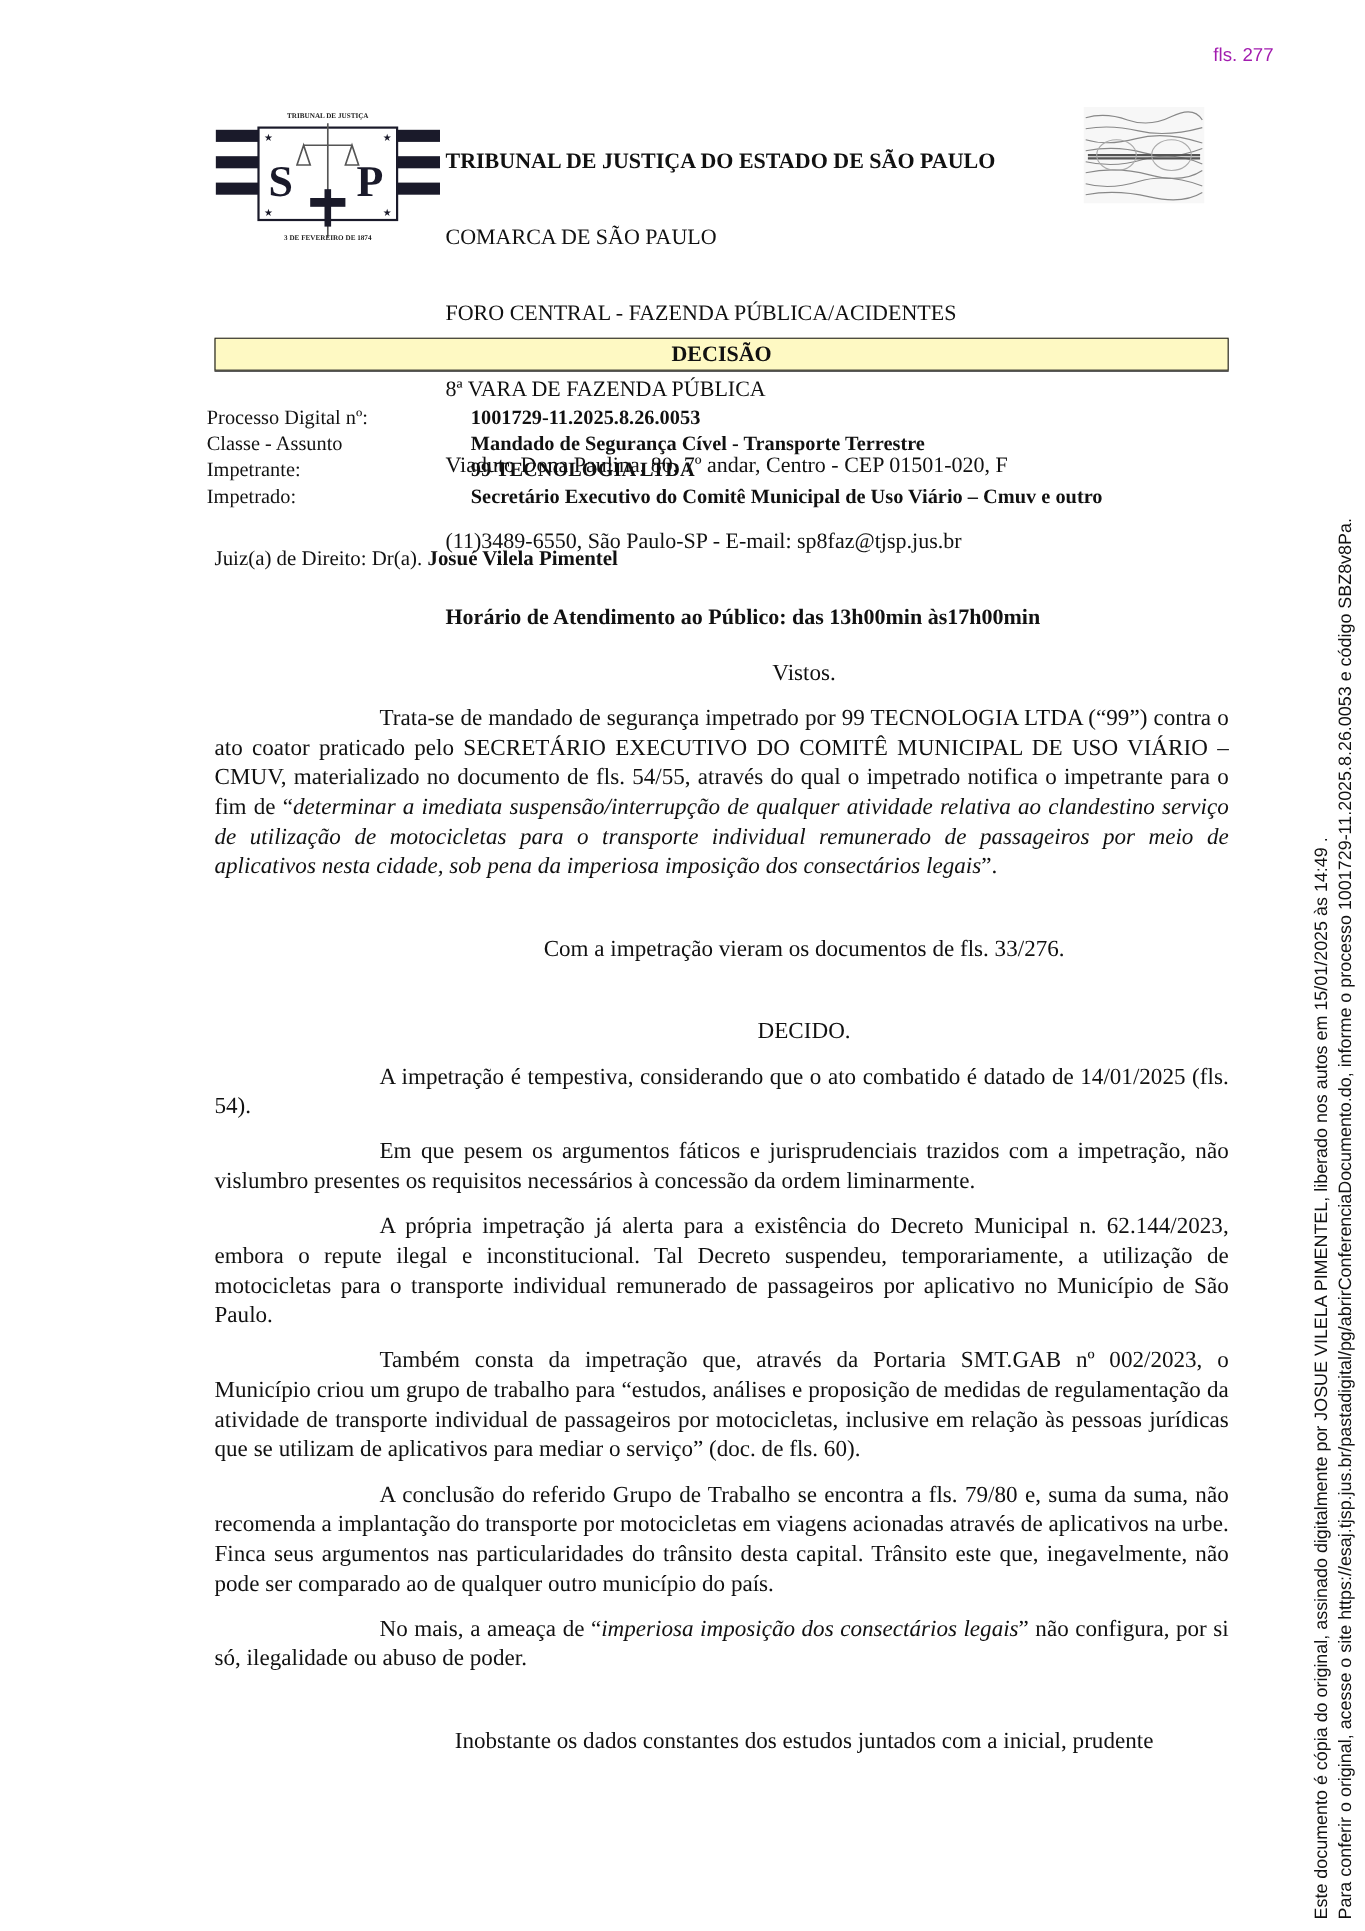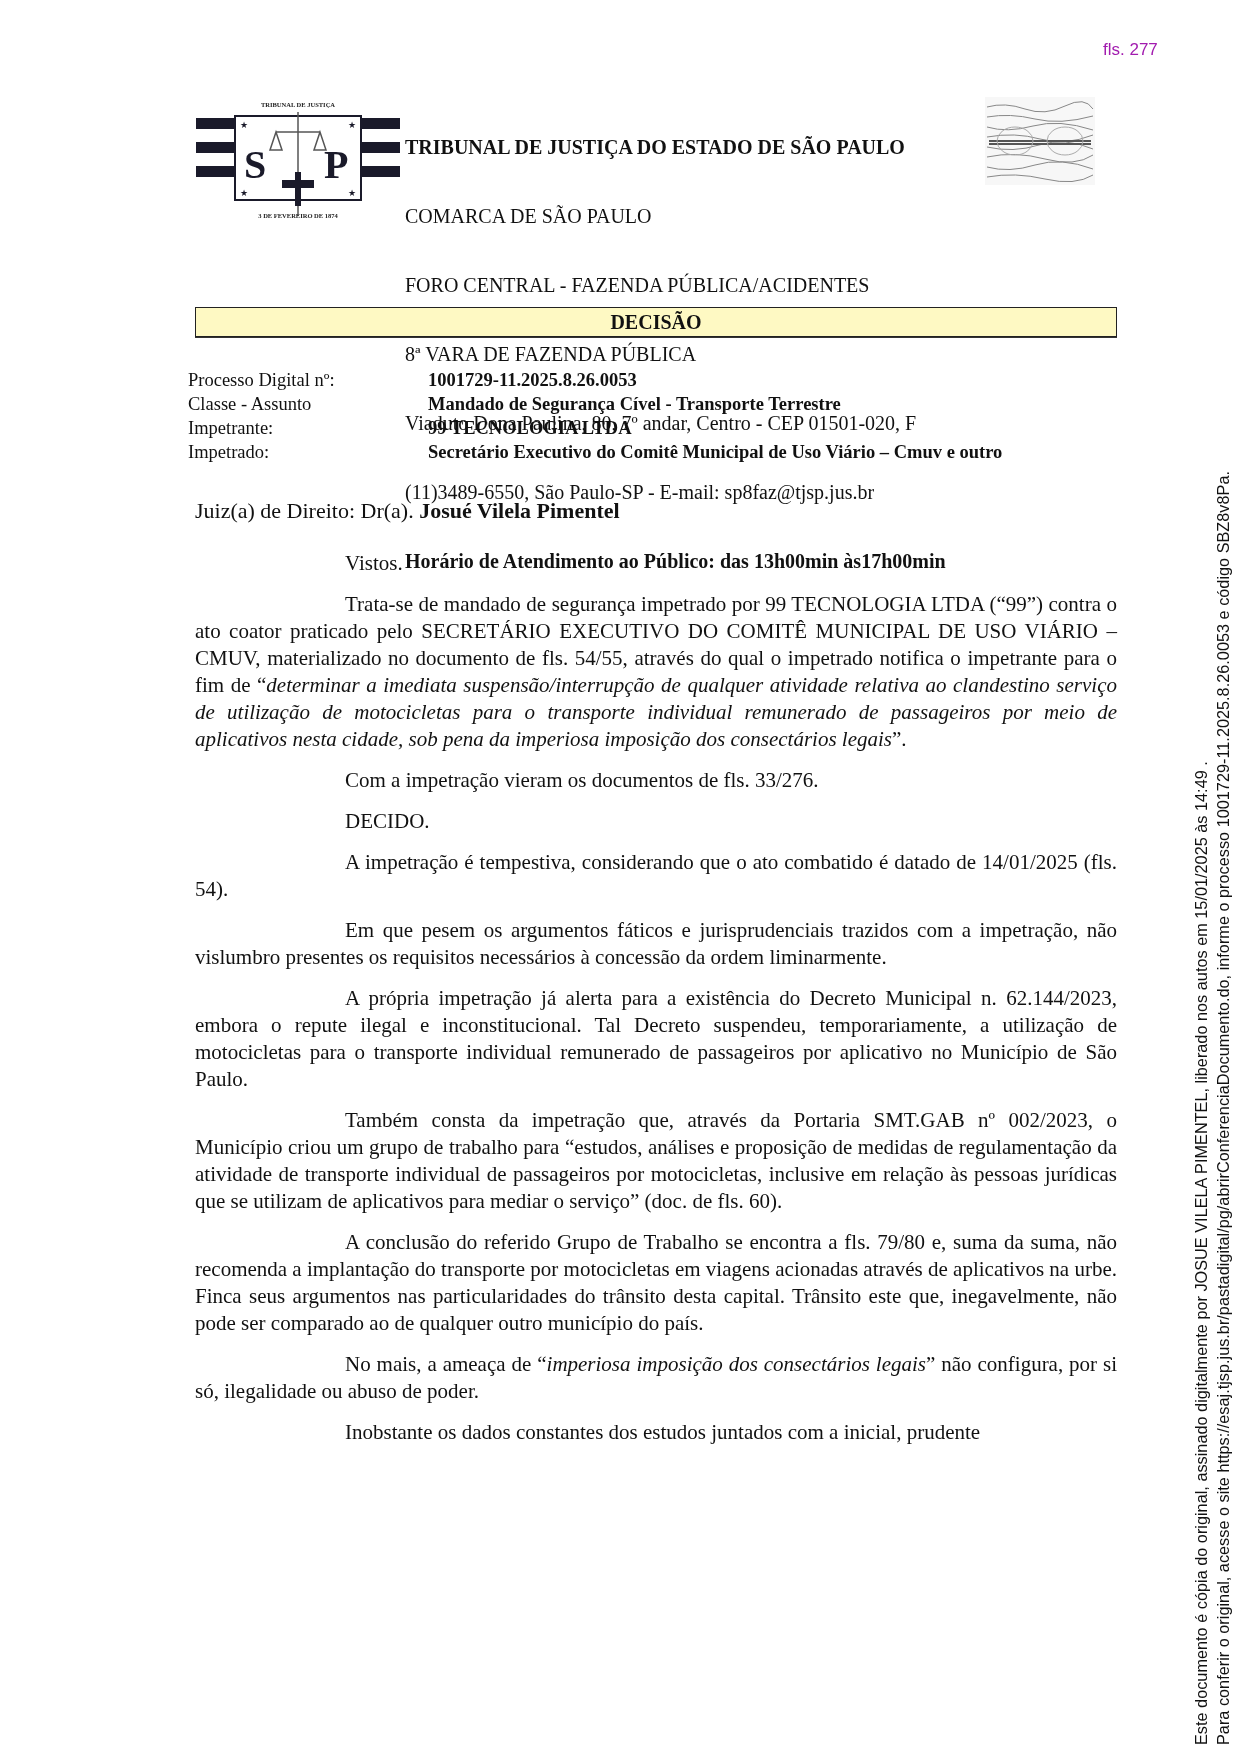--- a/index.html
+++ b/index.html
@@ -8,25 +8,25 @@
   .logo { position:absolute; left:196px; top:76px; width:204px; height:146px; }
   .seal { position:absolute; left:985px; top:97px; width:110px; height:88px; }
   .header { position:absolute; left:405px; top:90px; width:590px; font-size:20px; line-height:24px; white-space:nowrap; transform-origin:0 0; }
   .header .line { display:block;margin-top:45px; }
   .header .bold { font-weight:bold; }
   .title-box { position:absolute; left:195px; top:307px; width:920px; height:28px; border:1.5px solid #222; background:#fef9c3; text-align:center; font-weight:bold; font-size:20px; line-height:28px; box-shadow:0 1px 0 #333; }
   .meta { position:absolute; left:188px; top:368px; font-size:18.5px; line-height:24px; }
   .meta-row { display:flex; white-space:nowrap; }
   .meta-label { width:240px; }
   .meta-value { font-weight:bold; }
-  .judge { position:absolute; left:195px; top:498px; font-size:22px; white-space:nowrap; }
+  .judge { position:absolute; left:195px; top:498px; font-size:19px; white-space:nowrap; }
   .judge b { font-weight:bold; }
   .body-text { position:absolute; left:195px; top:550px; width:922px; font-size:21px; line-height:27px; }
   .body-text p { margin:0 0 14px 0; text-indent:150px; text-align:justify; }
-  .body-text p.short { text-align:left; }
+  .body-text p.short { text-align:center;margin-top:48px; }
   .body-text i { font-style:italic; }
   .side-note { position:absolute; left:1190px; top:1745px; transform:rotate(-90deg); transform-origin:0 0; font-family:"Liberation Sans", sans-serif; font-size:16.3px; line-height:22px; white-space:nowrap; color:#111; }
   .side-note span { display:block; }
 </style>
 </head>
 <body>
 
 <div class="page-number">fls. 277</div>
 
 <svg class="logo" viewBox="0 0 204 146">

